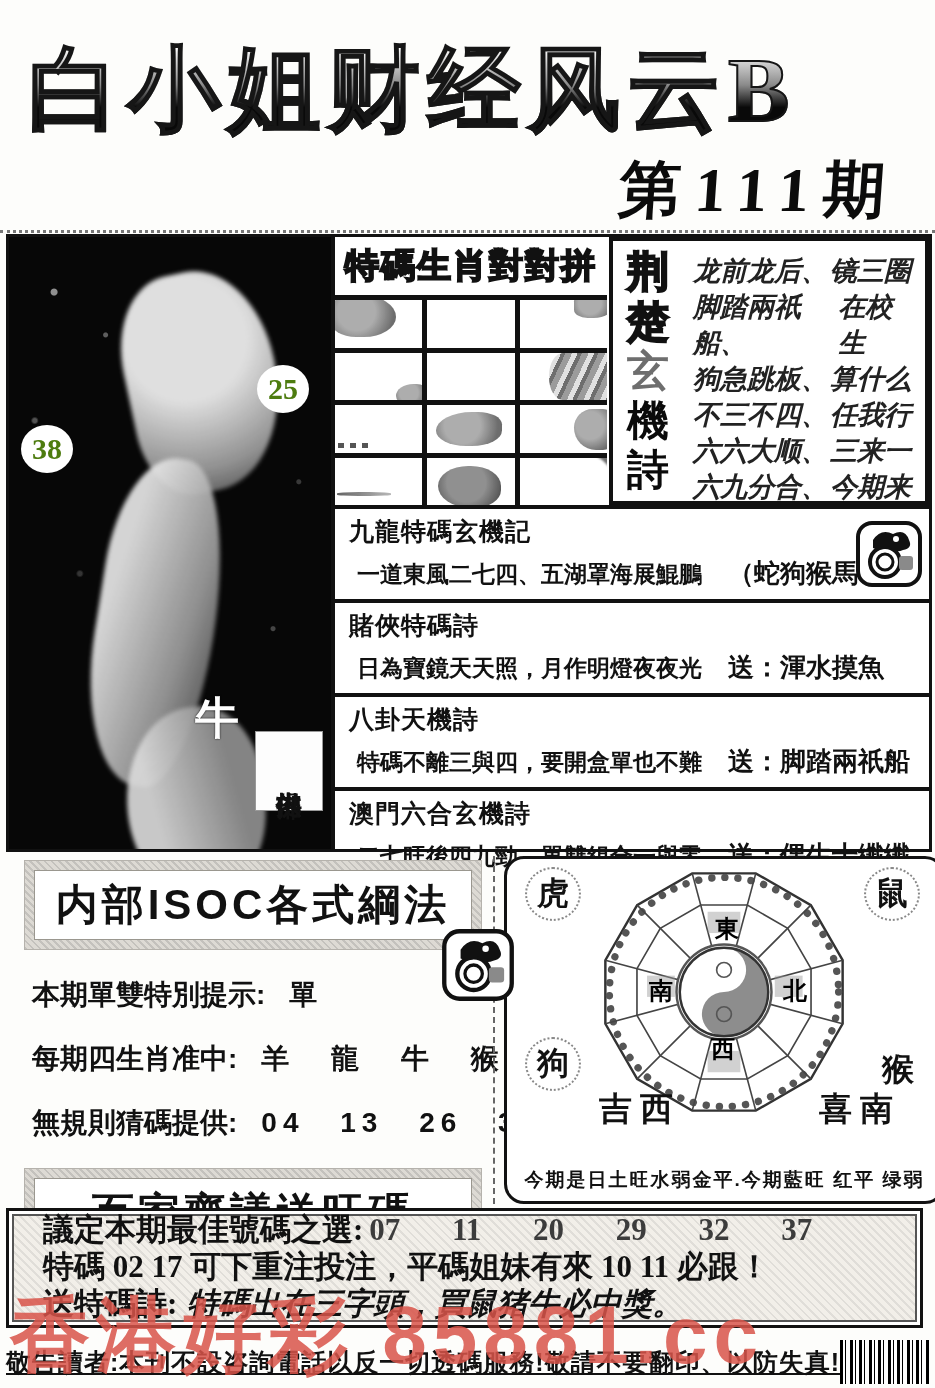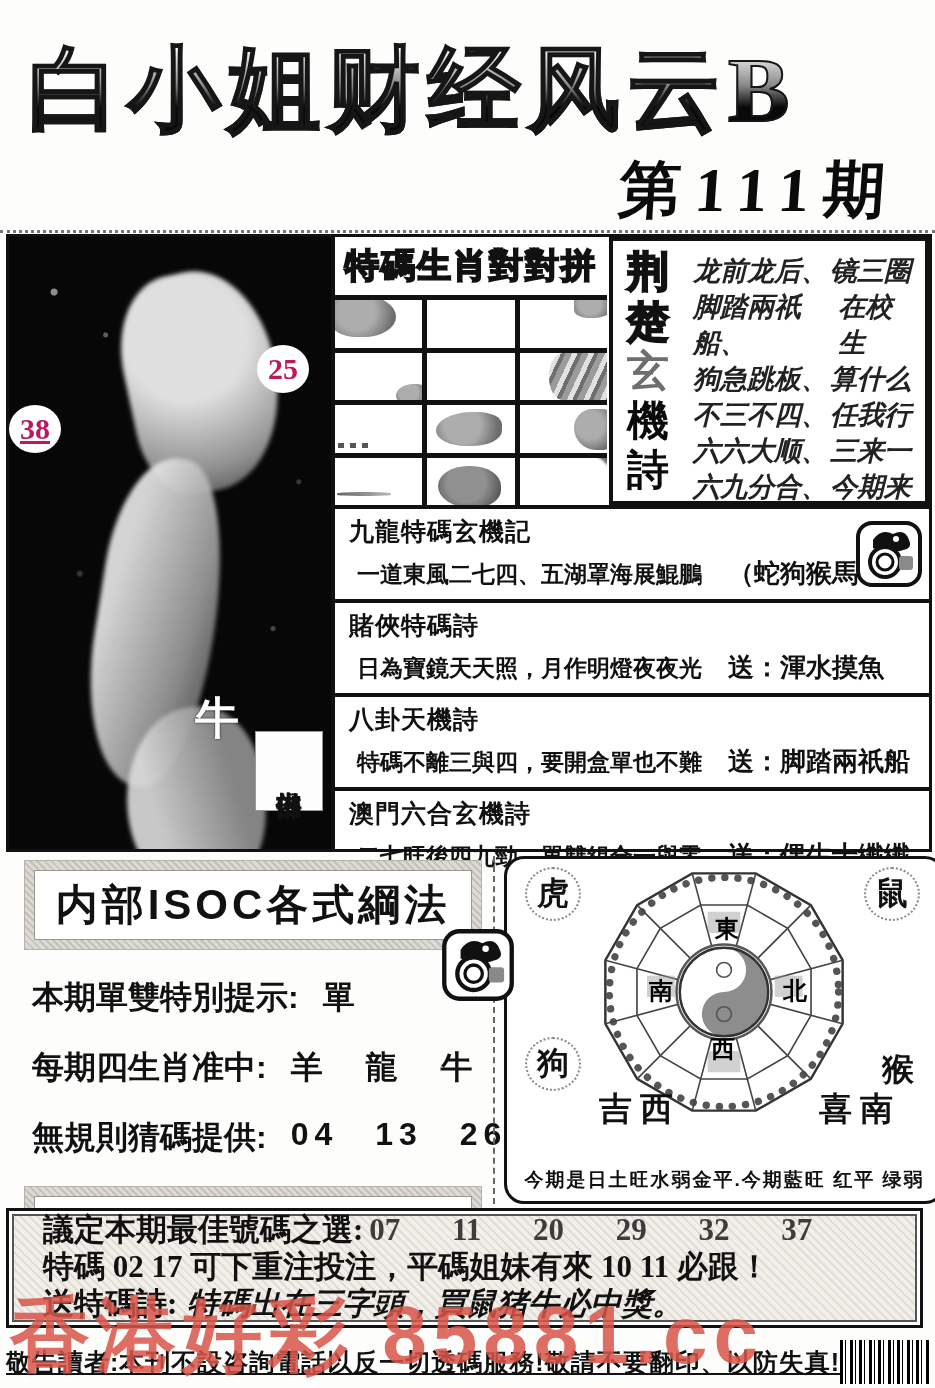--- a/index.html
+++ b/index.html
@@ -33,22 +33,22 @@
       radial-gradient(circle at 22% 55%, rgba(255,255,255,.18) 0 2px, transparent 4px);
   }
   .fig{position:absolute;filter:blur(2px);opacity:.92;}
   .fig-hair{left:118px;top:34px;width:150px;height:220px;border-radius:46% 54% 62% 38%;
     background:radial-gradient(circle at 45% 30%, #f2f2f2 0 35%, #9d9d9d 75%, #4c4c4c);transform:rotate(-12deg);}
   .fig-torso{left:88px;top:220px;width:118px;height:330px;border-radius:52% 48% 42% 58%/38% 56% 52% 48%;
     background:linear-gradient(100deg,#e6e6e6 20%,#9a9a9a 70%,#555);transform:rotate(9deg);}
   .fig-hip{left:118px;top:470px;width:138px;height:190px;border-radius:55% 45% 50% 50%;
     background:linear-gradient(80deg,#d9d9d9 25%,#8f8f8f 75%);transform:rotate(-6deg);}
   .badge{position:absolute;width:52px;height:48px;background:#fff;border-radius:50%;
-    display:flex;align-items:center;justify-content:center;font-size:30px;font-weight:bold;color:#be185d;}
-  .badge-38{left:0;top:168px;text-decoration:underline;}
+    display:flex;align-items:center;justify-content:center;font-size:30px;font-weight:bold;color:#4d7c0f;margin-top:20px;}
+  .badge-38{left:12px;top:168px;}
   .badge-25{left:248px;top:108px;}
   .zodiac-mark{position:absolute;left:186px;top:452px;font-size:44px;font-weight:bold;color:#fff;text-shadow:0 0 2px #000;}
   .provider{position:absolute;right:8px;bottom:38px;width:66px;height:78px;background:#fdfdfd;border:1px solid #999;
     writing-mode:vertical-rl;text-orientation:upright;font-size:26px;font-weight:bold;line-height:33px;
     display:flex;align-items:center;justify-content:center;color:#111;}
   
   .right-col{flex:1;display:flex;flex-direction:column;border-left:4px solid #111;background:#fff;}
   .top-row{display:flex;height:268px;flex:0 0 auto;}
   .puzzle{width:272px;flex:0 0 auto;display:flex;flex-direction:column;}
   .puzzle-title{height:58px;display:flex;align-items:center;justify-content:center;
@@ -94,21 +94,21 @@
   .stamp{position:absolute;right:6px;top:50%;transform:translateY(-50%);width:68px;height:68px;}
   
   .bottom-block{position:absolute;left:22px;top:856px;width:923px;height:348px;display:flex;}
   .divider-dashed{position:absolute;left:471px;top:0;height:100%;border-left:2px dashed #666;}
   .left-panel{width:470px;flex:0 0 auto;display:flex;flex-direction:column;padding:4px 10px 0 2px;box-sizing:border-box;}
   .hdr-box{background:
       repeating-linear-gradient(45deg, rgba(120,120,120,.25) 0 2px, rgba(255,255,255,0) 2px 5px),#dddad4;
     padding:9px;border:1px solid #b5b2ac;}
   .hdr-inner{background:#fff;border:1px solid #9a978f;text-align:center;
     font-family:"Liberation Sans","DejaVu Sans",sans-serif;font-size:42px;font-weight:bold;letter-spacing:4px;padding:6px 2px;white-space:nowrap;}
-  .irow{display:flex;align-items:flex-start;font-size:32px;font-weight:bold;margin-top:26px;padding-left:8px;white-space:nowrap;
+  .irow{display:flex;align-items:center;font-size:28px;font-weight:bold;margin-top:26px;padding-left:8px;white-space:nowrap;
     font-family:"Liberation Sans","DejaVu Sans",sans-serif;}
   .irow .val{margin-left:24px;letter-spacing:6px;word-spacing:22px;}
   .hdr2{margin-top:26px;}
   
   .bagua{flex:1;margin-left:12px;border:3px solid #111;border-radius:20px;position:relative;background:#fff;}
   .corner{position:absolute;width:52px;height:50px;border:2px dotted #888;border-radius:50%;
     display:flex;align-items:center;justify-content:center;font-size:32px;font-weight:bold;}
   .c-tl{left:18px;top:8px;} .c-tr{right:22px;top:8px;} .c-bl{left:18px;top:178px;}
   .c-br{right:18px;top:186px;border:none;}
   .wheel{position:absolute;left:86px;top:2px;width:262px;height:262px;}

